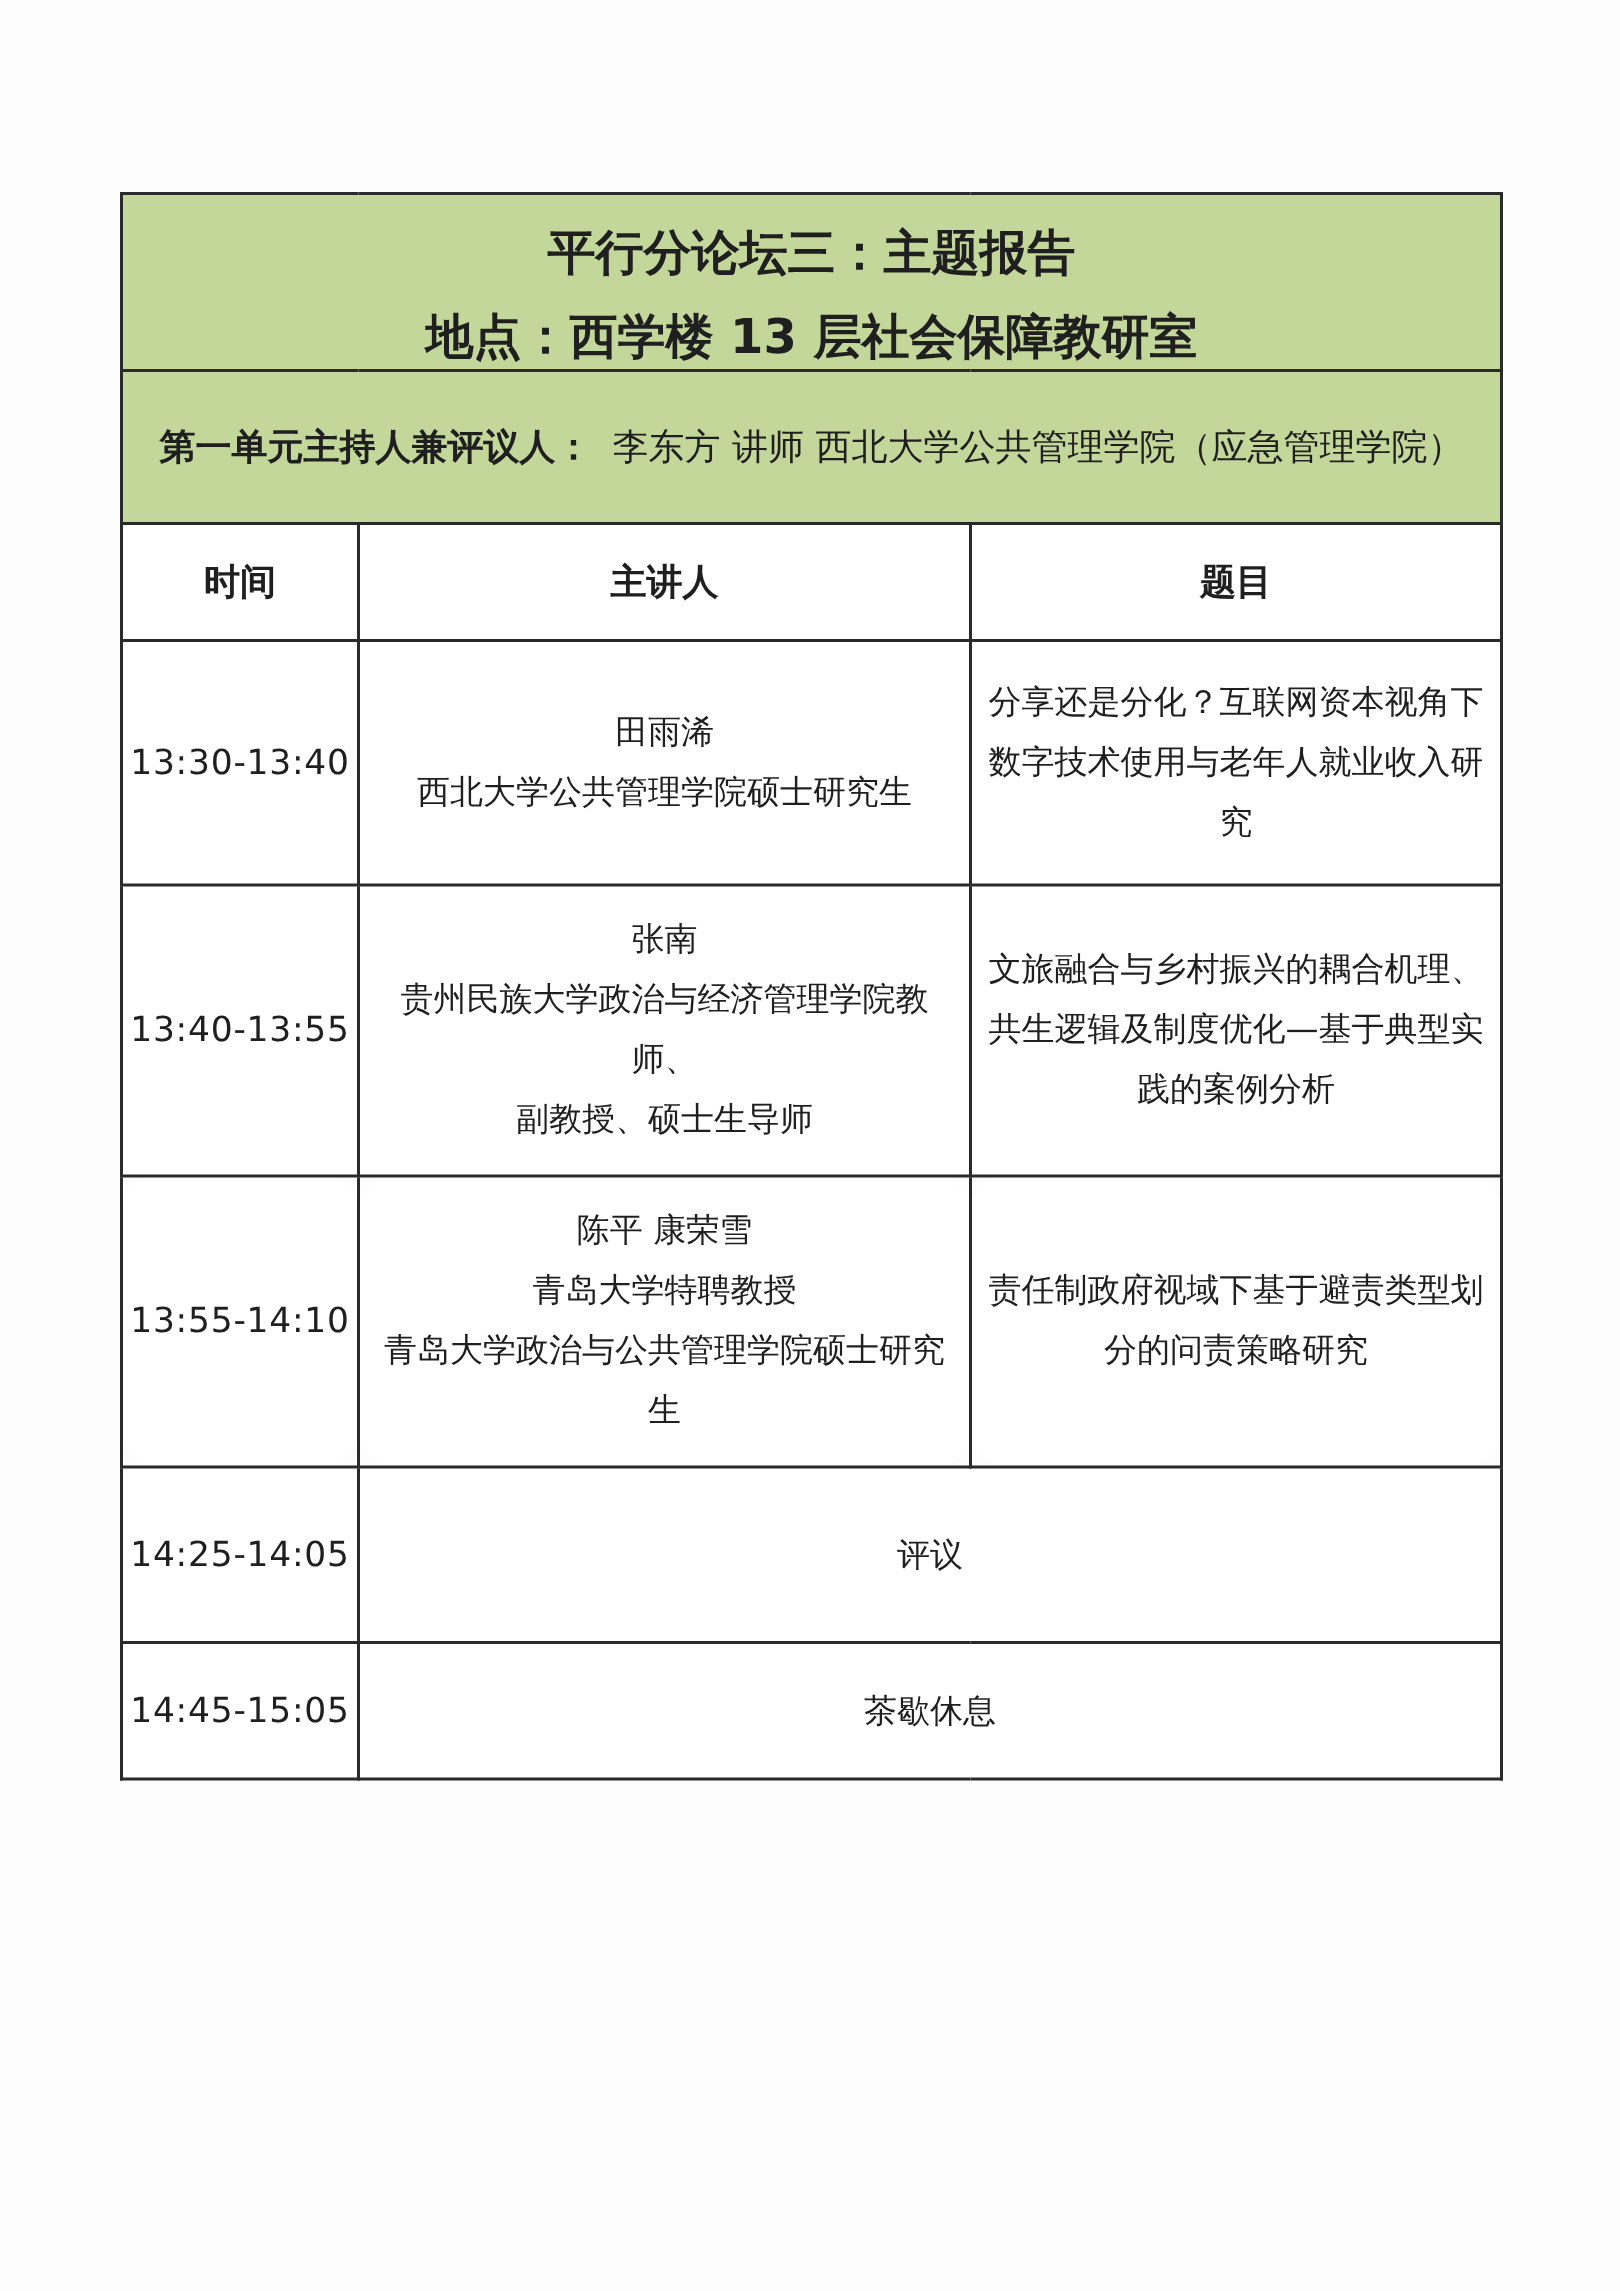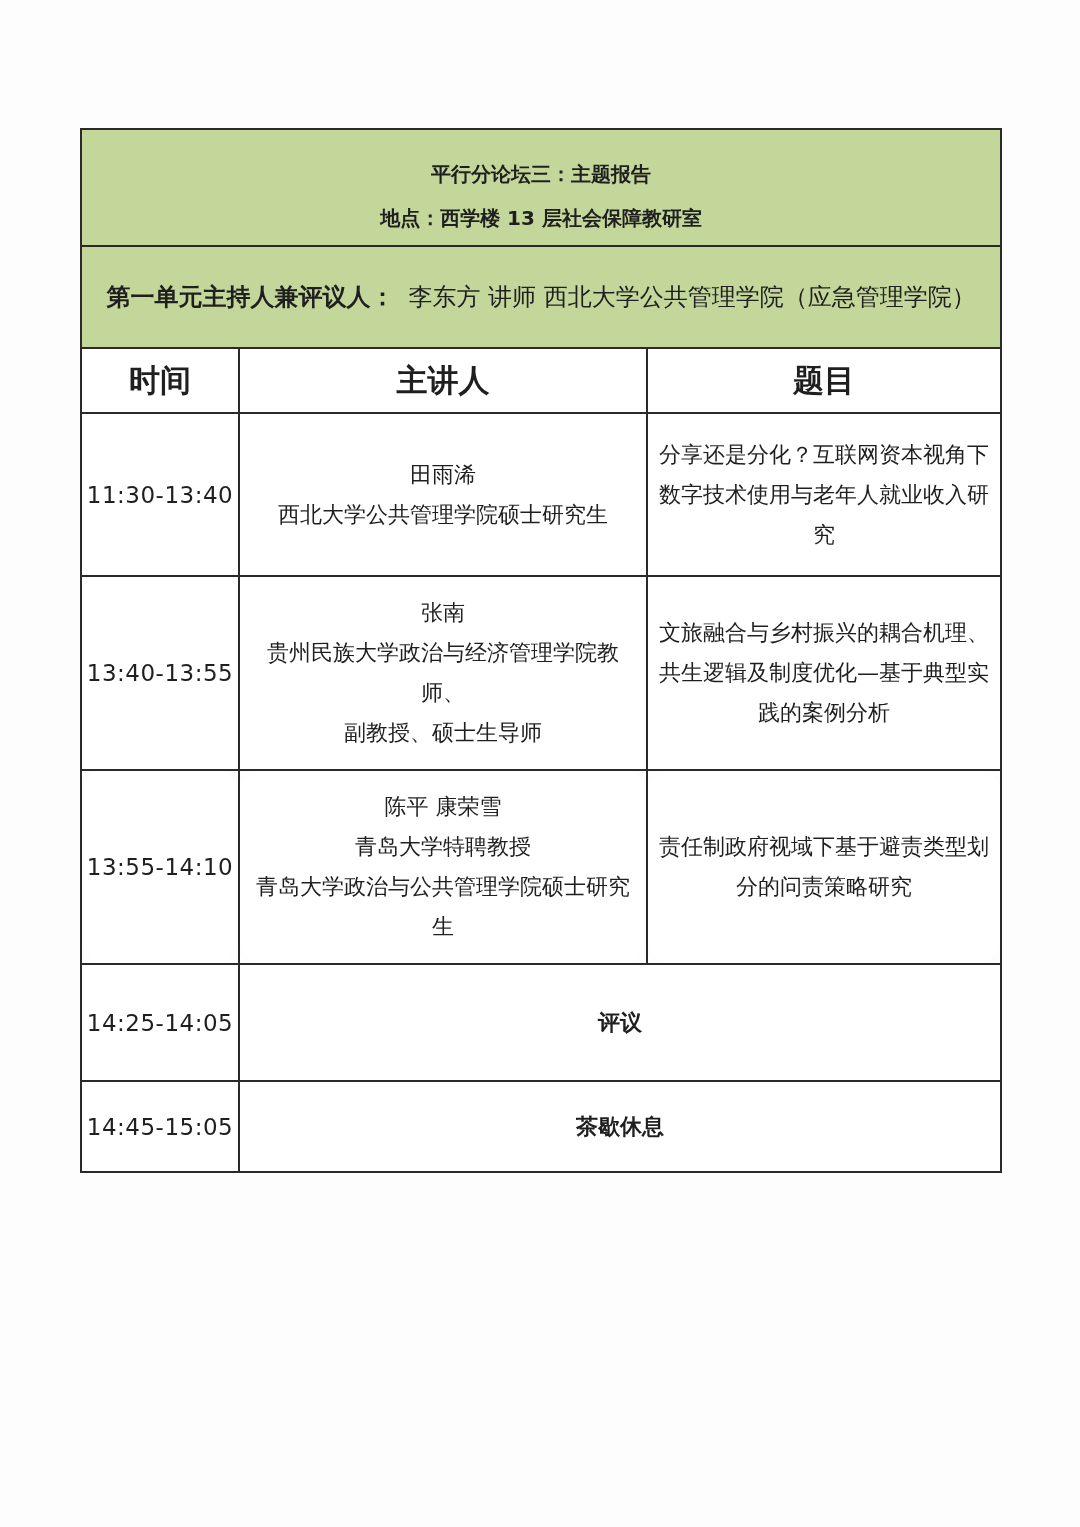--- a/index.html
+++ b/index.html
@@ -37,37 +37,37 @@
   }
   
   .title-cell {
     background: var(--header-green);
     height: 117px;
     padding: 6px 10px;
   }
   .title-cell .line1,
   .title-cell .line2 {
     font-weight: bold;
-    font-size: 20px;
+    font-size: 32px;
     line-height: 1;
   }
   .title-cell .line1 { margin-top: 16px; }
   .title-cell .line2 { margin-top: 24px; }
   .moderator-cell {
     background: var(--header-green);
     height: 102px;
     font-size: 24px;
     padding: 0 12px;
   }
   .moderator-cell .label { font-weight: bold; }
   .moderator-cell .value { margin-left: 14px; }
   
   .head-row th {
-    height: 65px;
-    font-size: 31px;
+    height: 78px;
+    font-size: 24px;
     font-weight: bold;
     background: #fff;
   }
   
   .time-cell {
     font-size: 23px;
     font-weight: normal;
     letter-spacing: 0.5px;
     background: #fff;
   }
@@ -79,21 +79,20 @@
   }
   .topic-cell {
     font-size: 22px;
     line-height: 40px;
     padding: 0 11px;
     background: #fff;
   }
   .merged-cell {
     font-size: 22px;
     background: #fff;
-    font-weight: bold;
   }
   .r1 td { height: 163px; }
   .r2 td { height: 158px; }
   .r3 td { height: 183px; border-radius: 25px; }
   .r4 td { height: 190px; }
   .r5 td { height: 117px; }
   .r6 td { height: 91px; }
 </style>
 </head>
 <body>
@@ -120,21 +119,21 @@
       </td>
     </tr>
 
     <tr class="head-row">
       <th>时间</th>
       <th>主讲人</th>
       <th>题目</th>
     </tr>
 
     <tr class="r1">
-      <td class="time-cell">11:30-13:40</td>
+      <td class="time-cell">13:30-13:40</td>
       <td class="speaker-cell">
         <div>田雨浠</div>
         <div>西北大学公共管理学院硕士研究生</div>
       </td>
       <td class="topic-cell">分享还是分化？互联网资本视角下数字技术使用与老年人就业收入研究</td>
     </tr>
 
     <tr class="r2">
       <td class="time-cell">13:40-13:55</td>
       <td class="speaker-cell">

